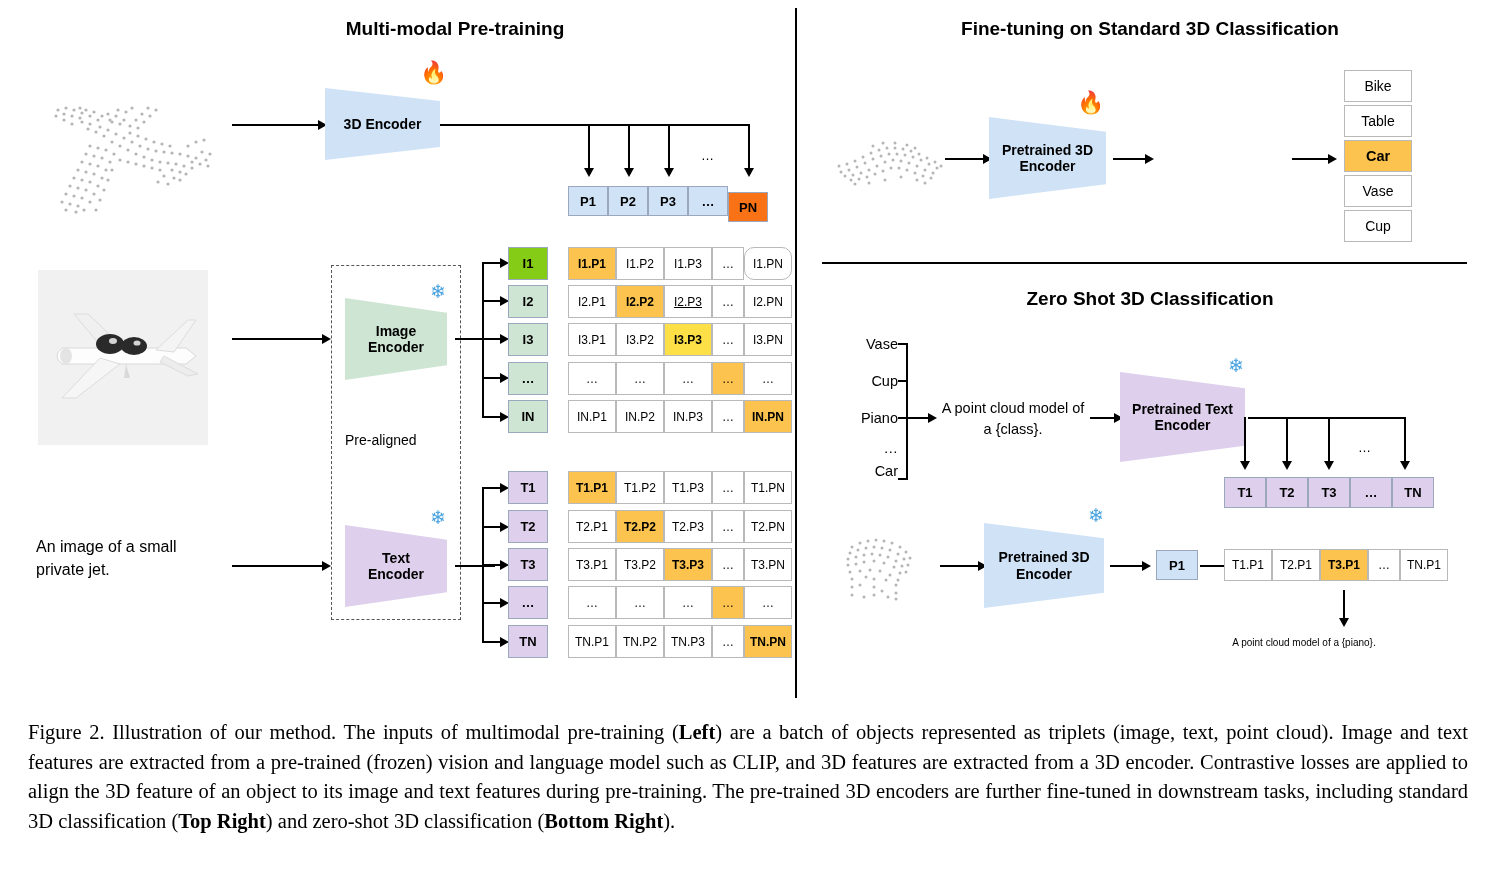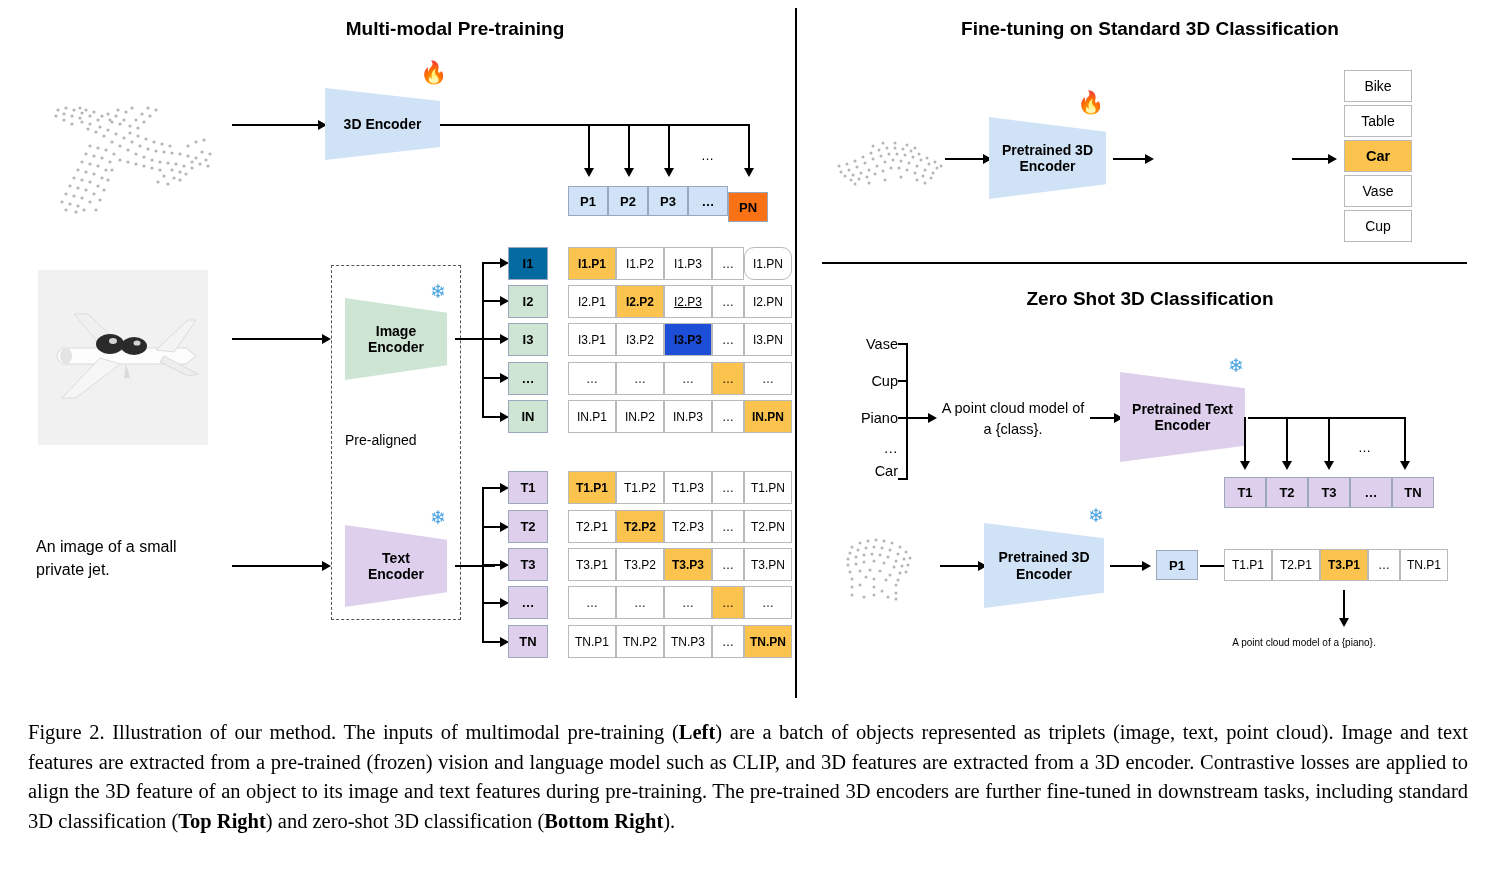--- a/index.html
+++ b/index.html
@@ -281,41 +281,41 @@
   <div class="arrow-head-r" style="left:500px;top:258px;"></div>
   <div class="arrow-line" style="left:482px;top:300px;width:22px;"></div>
   <div class="arrow-head-r" style="left:500px;top:296px;"></div>
   <div class="arrow-line" style="left:482px;top:338px;width:22px;"></div>
   <div class="arrow-head-r" style="left:500px;top:334px;"></div>
   <div class="arrow-line" style="left:482px;top:377px;width:22px;"></div>
   <div class="arrow-head-r" style="left:500px;top:373px;"></div>
   <div class="arrow-line" style="left:482px;top:416px;width:22px;"></div>
   <div class="arrow-head-r" style="left:500px;top:412px;"></div>
 
-  <div class="lbox" style="left:508px;top:247px;width:40px;height:33px;background:#0369a1;">I1</div>
+  <div class="lbox" style="left:508px;top:247px;width:40px;height:33px;background:#84cc16;">I1</div>
   <div class="lbox" style="left:508px;top:285px;width:40px;height:33px;background:#cfe5d3;">I2</div>
   <div class="lbox" style="left:508px;top:323px;width:40px;height:33px;background:#cfe5d3;">I3</div>
   <div class="lbox" style="left:508px;top:362px;width:40px;height:33px;background:#cfe5d3;">…</div>
   <div class="lbox" style="left:508px;top:400px;width:40px;height:33px;background:#cfe5d3;">IN</div>
 
   <div class="cell" style="left:568px;top:247px;width:48px;height:33px;background:#fcc34e;font-weight:bold;">I1.P1</div>
   <div class="cell" style="left:616px;top:247px;width:48px;height:33px;">I1.P2</div>
   <div class="cell" style="left:664px;top:247px;width:48px;height:33px;">I1.P3</div>
   <div class="cell" style="left:712px;top:247px;width:32px;height:33px;">…</div>
   <div class="cell" style="left:744px;top:247px;width:48px;height:33px;border-radius:10px;">I1.PN</div>
 
   <div class="cell" style="left:568px;top:285px;width:48px;height:33px;">I2.P1</div>
   <div class="cell" style="left:616px;top:285px;width:48px;height:33px;background:#fcc34e;font-weight:bold;">I2.P2</div>
   <div class="cell" style="left:664px;top:285px;width:48px;height:33px;text-decoration:underline;">I2.P3</div>
   <div class="cell" style="left:712px;top:285px;width:32px;height:33px;">…</div>
   <div class="cell" style="left:744px;top:285px;width:48px;height:33px;">I2.PN</div>
 
   <div class="cell" style="left:568px;top:323px;width:48px;height:33px;">I3.P1</div>
   <div class="cell" style="left:616px;top:323px;width:48px;height:33px;">I3.P2</div>
-  <div class="cell" style="left:664px;top:323px;width:48px;height:33px;background:#1d4ed8;font-weight:bold;">I3.P3</div>
+  <div class="cell" style="left:664px;top:323px;width:48px;height:33px;background:#fde047;font-weight:bold;">I3.P3</div>
   <div class="cell" style="left:712px;top:323px;width:32px;height:33px;">…</div>
   <div class="cell" style="left:744px;top:323px;width:48px;height:33px;">I3.PN</div>
 
   <div class="cell" style="left:568px;top:362px;width:48px;height:33px;">…</div>
   <div class="cell" style="left:616px;top:362px;width:48px;height:33px;">…</div>
   <div class="cell" style="left:664px;top:362px;width:48px;height:33px;">…</div>
   <div class="cell" style="left:712px;top:362px;width:32px;height:33px;background:#fcc34e;">…</div>
   <div class="cell" style="left:744px;top:362px;width:48px;height:33px;">…</div>
 
   <div class="cell" style="left:568px;top:400px;width:48px;height:33px;">IN.P1</div>

